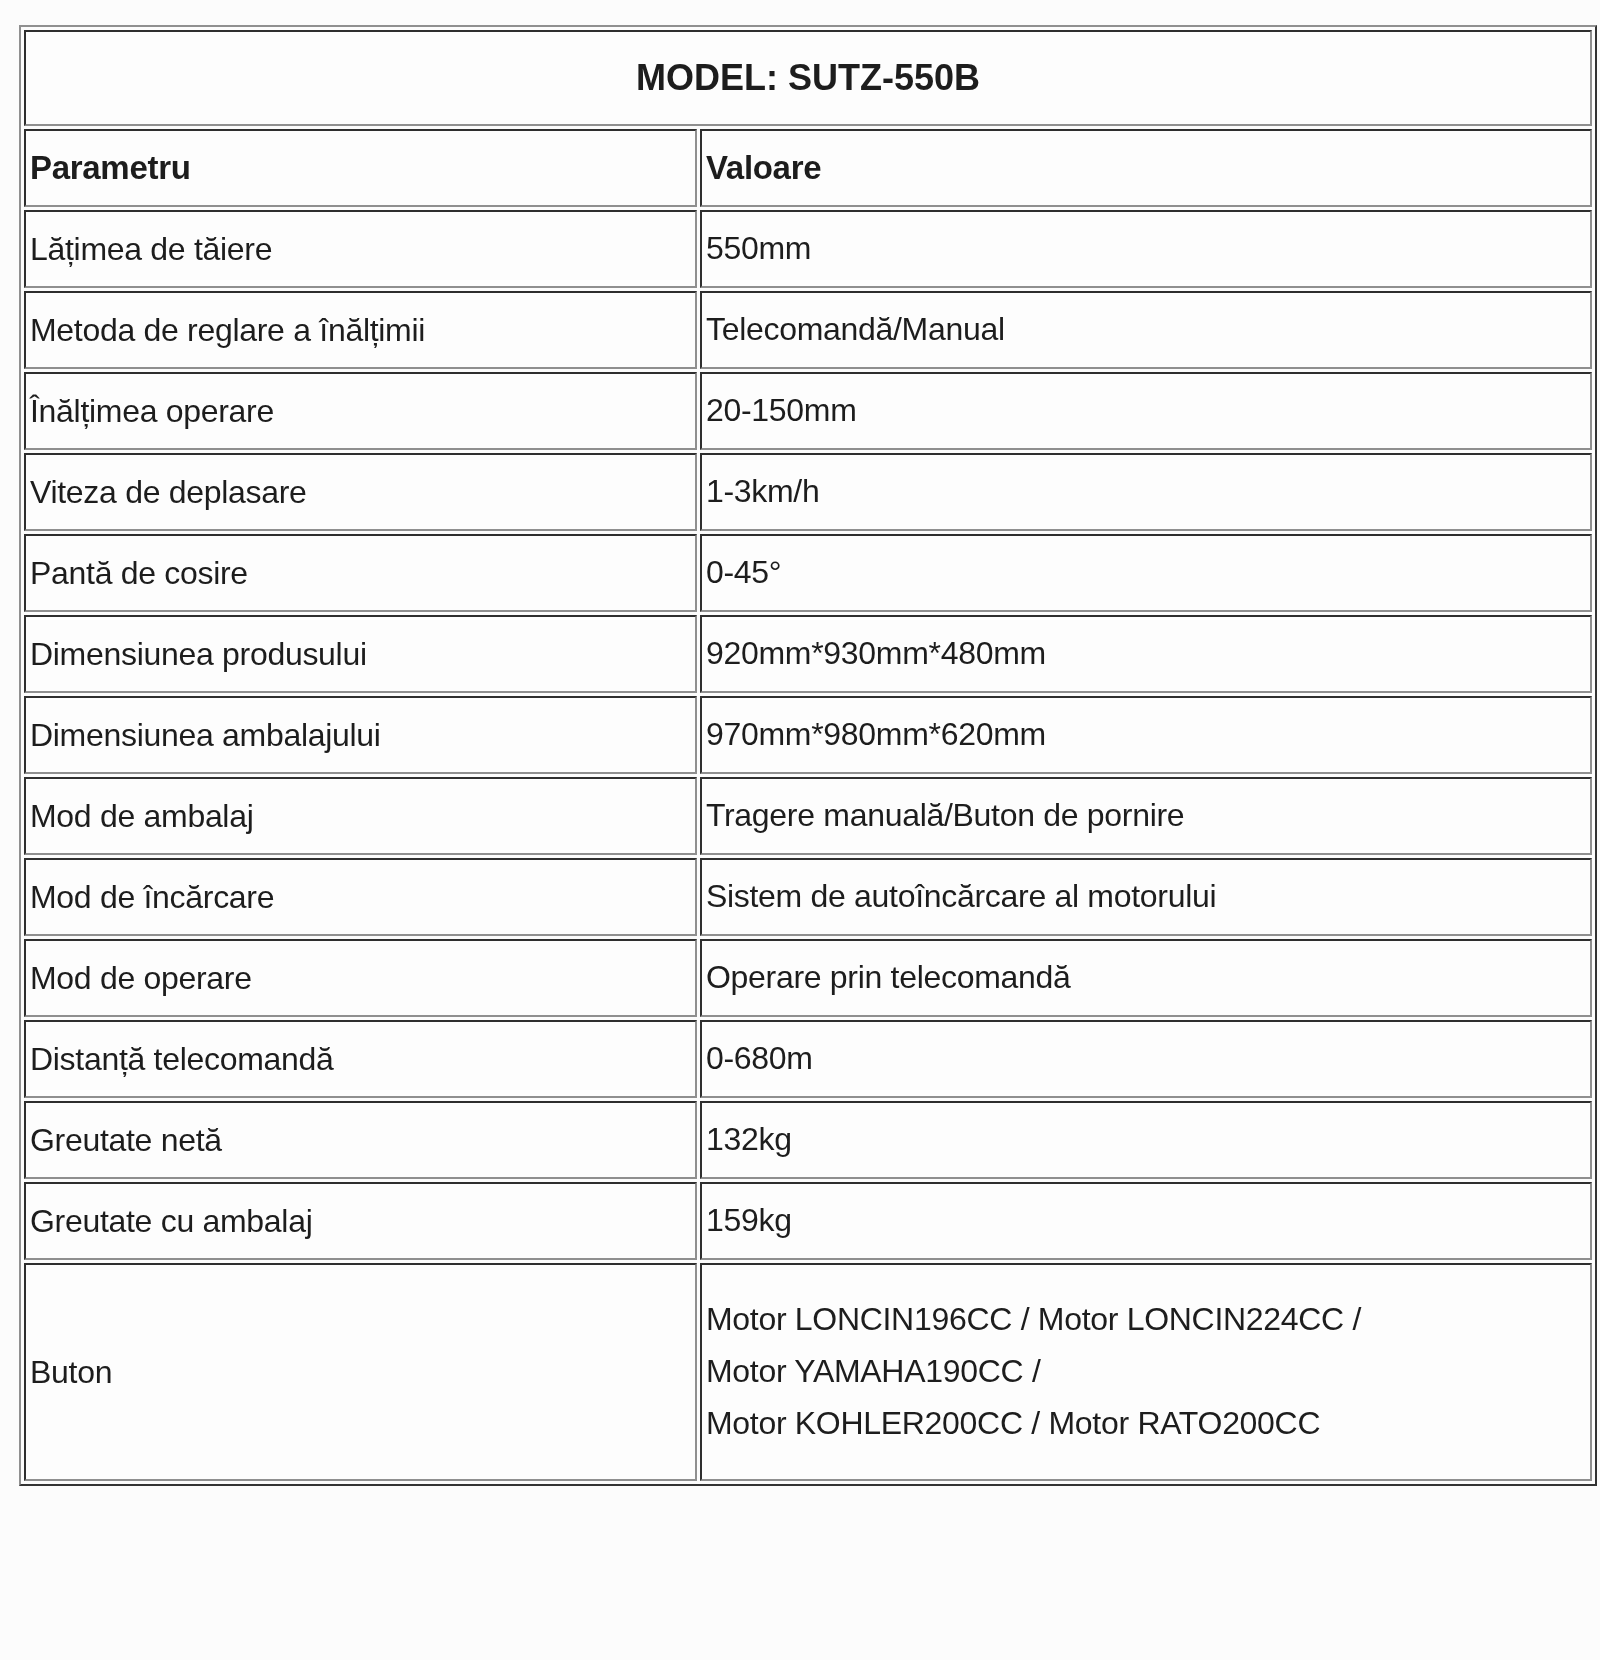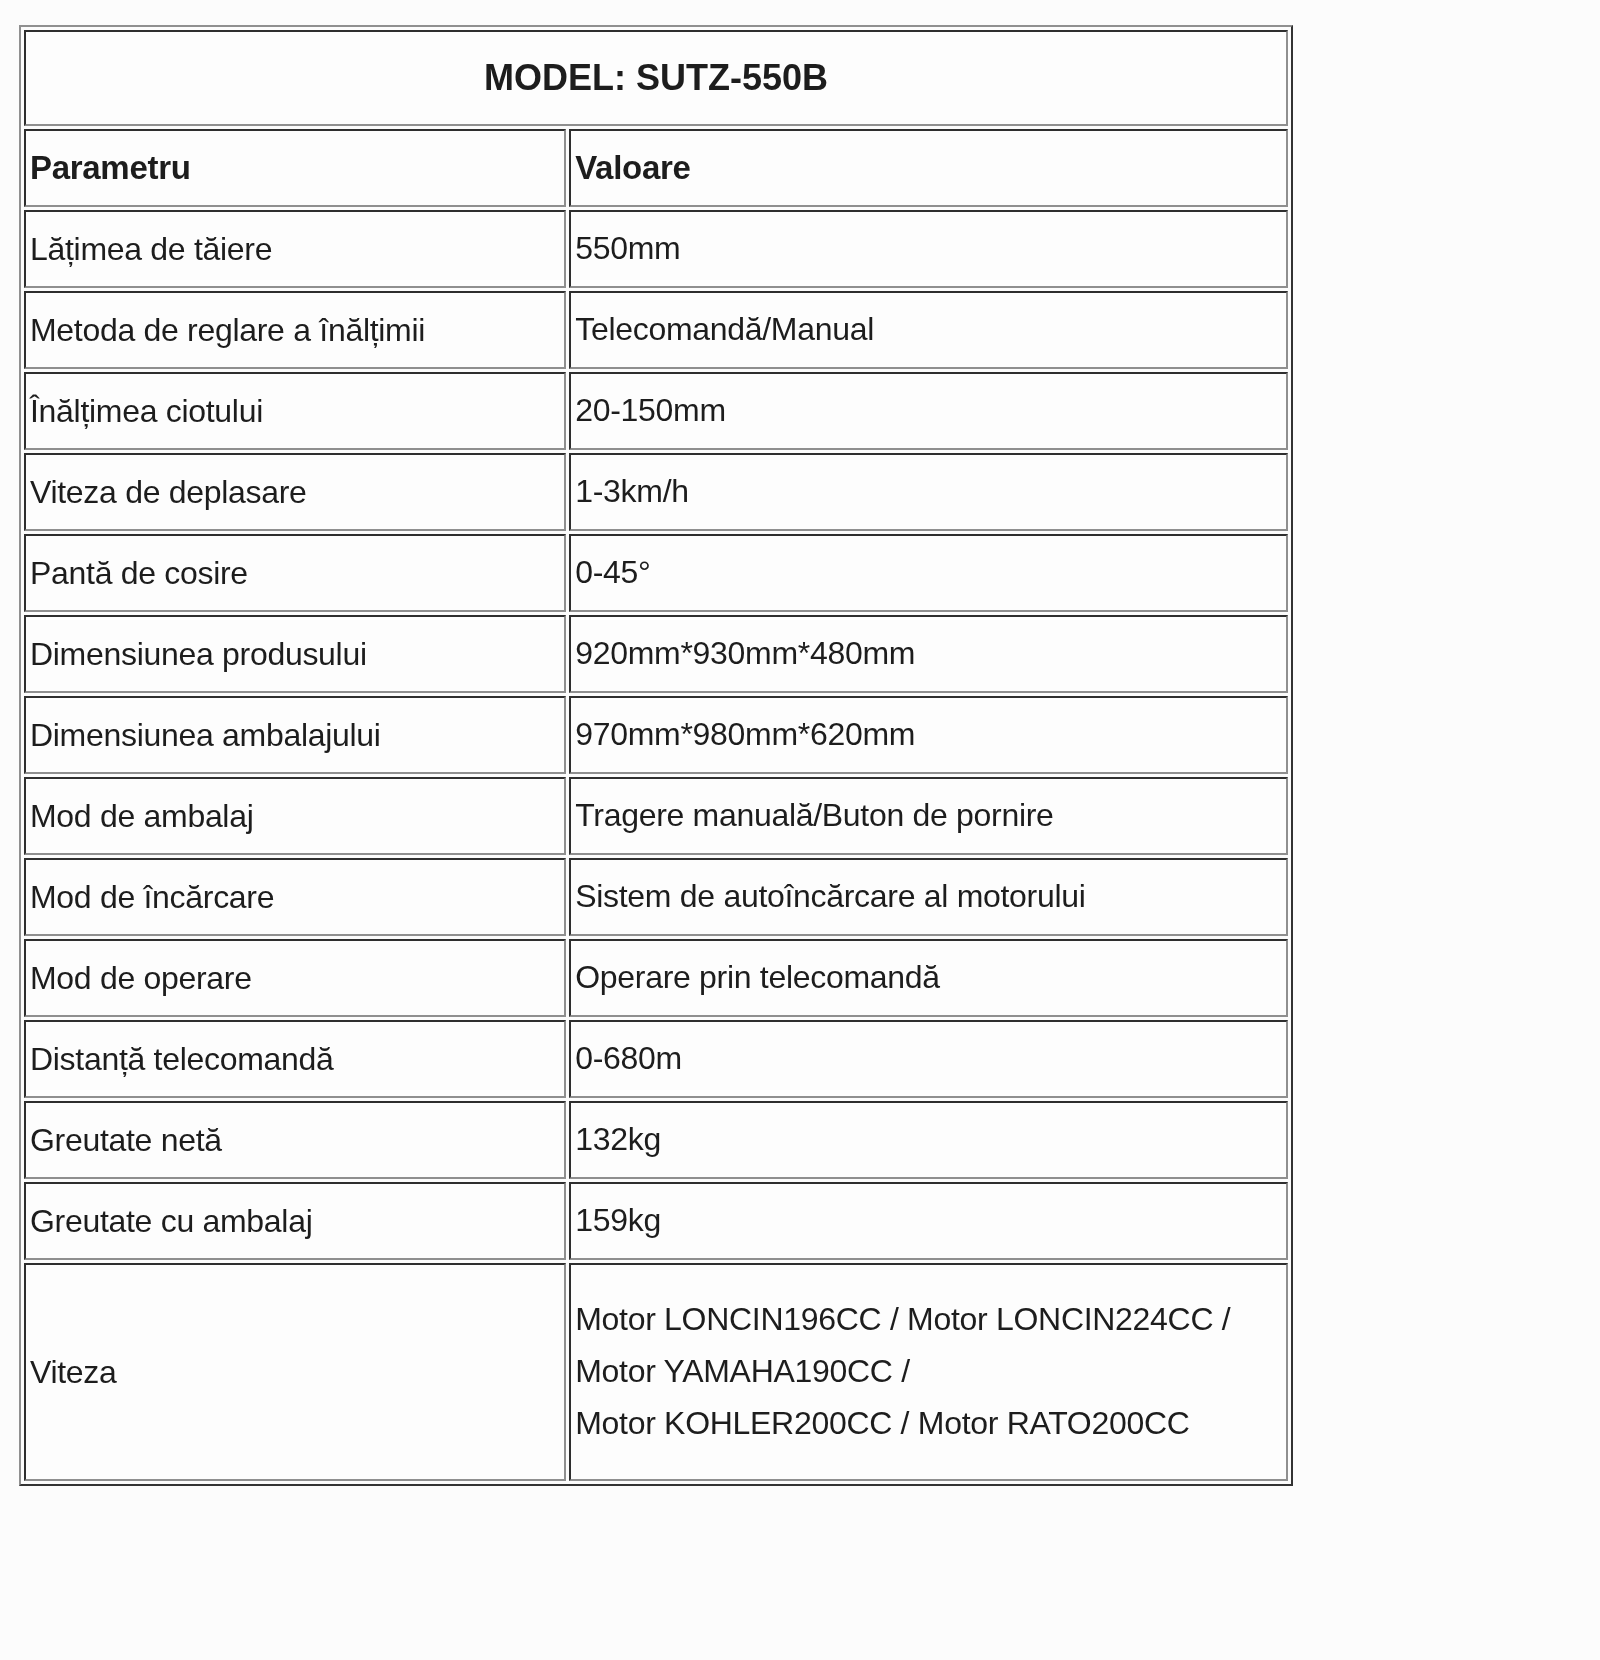--- a/index.html
+++ b/index.html
@@ -10,21 +10,21 @@
   }
   body {
     width: 1600px;
     height: 1660px;
     box-sizing: border-box;
   }
   .page {
     padding: 25px 19px 0 19px;
   }
   table.spec-table {
-    width: 1274px;
+    width: 1578px;
     table-layout: fixed;
     border-collapse: separate;
     border-spacing: 3px;
     
     border-style: solid;
     border-width: 2px;
     border-color: #909090 #333333 #333333 #909090;
     background: #fcfcfc;
   }
   col.param-col { width: 43%; }
@@ -89,21 +89,21 @@
 
       <tr class="data-row">
         <td class="param-cell">Lățimea de tăiere</td>
         <td class="value-cell">550mm</td>
       </tr>
       <tr class="data-row">
         <td class="param-cell">Metoda de reglare a înălțimii</td>
         <td class="value-cell">Telecomandă/Manual</td>
       </tr>
       <tr class="data-row">
-        <td class="param-cell">Înălțimea ciotului</td>
+        <td class="param-cell">Înălțimea operare</td>
         <td class="value-cell">20-150mm</td>
       </tr>
       <tr class="data-row">
         <td class="param-cell">Viteza de deplasare</td>
         <td class="value-cell">1-3km/h</td>
       </tr>
       <tr class="data-row">
         <td class="param-cell">Pantă de cosire</td>
         <td class="value-cell">0-45°</td>
       </tr>
@@ -133,20 +133,20 @@
       </tr>
       <tr class="data-row">
         <td class="param-cell">Greutate netă</td>
         <td class="value-cell">132kg</td>
       </tr>
       <tr class="data-row">
         <td class="param-cell">Greutate cu ambalaj</td>
         <td class="value-cell">159kg</td>
       </tr>
       <tr class="data-row tall">
-        <td class="param-cell">Viteza</td>
+        <td class="param-cell">Buton</td>
         <td class="value-cell">Motor LONCIN196CC / Motor LONCIN224CC /
 Motor YAMAHA190CC /
 Motor KOHLER200CC / Motor RATO200CC</td>
       </tr>
     </tbody>
   </table>
 </div>
 
 </body></html>

